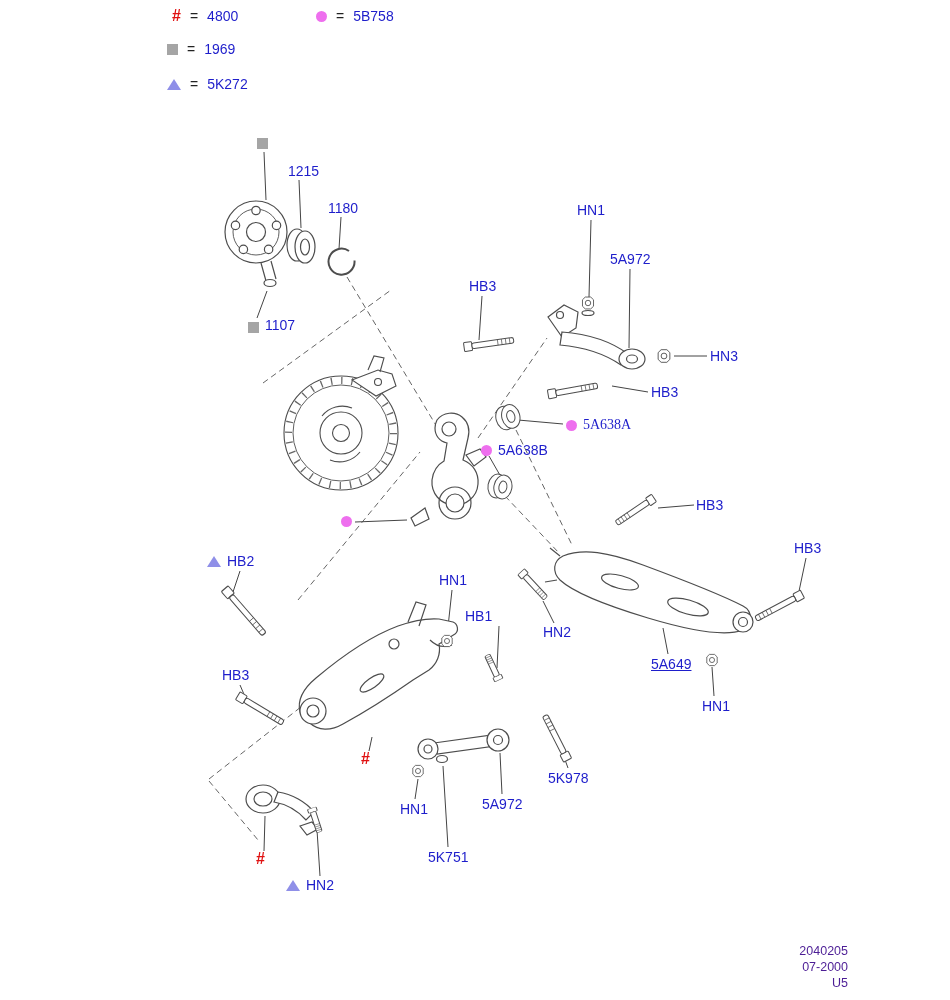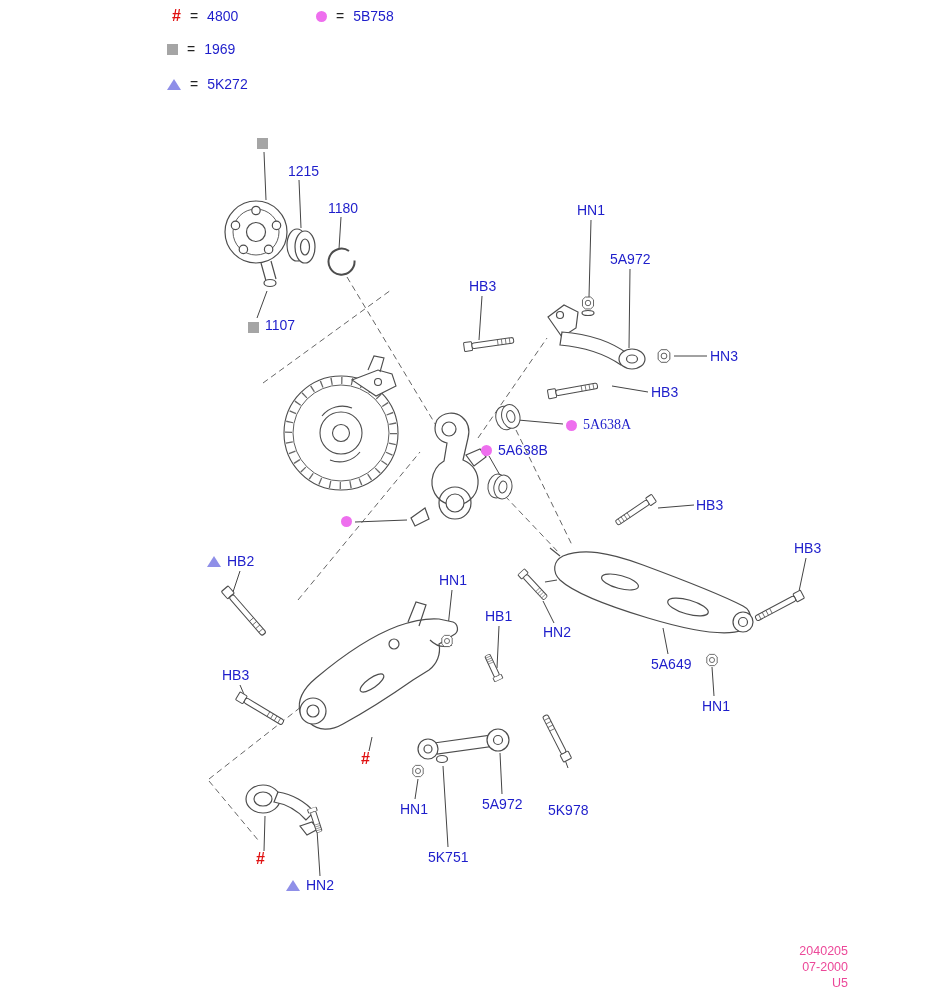--- a/index.html
+++ b/index.html
@@ -25,21 +25,21 @@
   }
   .sym-square{width:11px;height:11px;background:var(--marker-gray,#a5a5a5);}
   .sym-circle{width:11px;height:11px;border-radius:50%;background:var(--marker-pink,#ee6fee);}
   .sym-triangle{
     width:0;height:0;
     border-left:7px solid transparent;border-right:7px solid transparent;
     border-bottom:11px solid var(--marker-purple,#8f8fe8);
   }
   #footer{
     position:absolute;left:788px;top:943px;width:60px;text-align:right;
-    font-size:12.5px;line-height:16px;color:#ec4899;
+    font-size:12.5px;line-height:16px;color:#4c1d95;
   }
 </style>
 </head>
 <body>
 
 <svg id="art" width="950" height="1000" viewBox="0 0 950 1000">
   <defs>
     <g id="bolt">
       <rect x="-8" y="-4.5" width="8" height="9" rx="1" fill="#fff" stroke="#4d4d4d"></rect>
       <rect x="0" y="-2.8" width="42" height="5.6" rx="2" fill="#fff" stroke="#4d4d4d"></rect>
@@ -268,45 +268,45 @@
     <div class="part-label" style="left: 794px; top: 540px;">
       <span>HB3</span>
     </div>
     <div class="part-label" style="left: 207px; top: 553px;">
       <span class="sym sym-triangle"></span>
       <span>HB2</span>
     </div>
     <div class="part-label" style="left: 439px; top: 572px;">
       <span>HN1</span>
     </div>
-    <div class="part-label" style="left: 485px; top: 608px;">
+    <div class="part-label" style="left: 465px; top: 608px;">
       <span>HB1</span>
     </div>
     <div class="part-label" style="left: 543px; top: 624px;">
       <span>HN2</span>
     </div>
-    <div class="part-label" style="left: 651px; top: 656px;">
+    <div class="part-label" style="left: 651px; top: 656px; text-decoration: underline;">
       <span>5A649</span>
     </div>
     <div class="part-label" style="left: 702px; top: 698px;">
       <span>HN1</span>
     </div>
     <div class="part-label" style="left: 222px; top: 667px;">
       <span>HB3</span>
     </div>
     <div class="part-label" style="left: 361px; top: 751px;">
       <span class="sym sym-hash">#</span>
     </div>
     <div class="part-label" style="left: 400px; top: 801px;">
       <span>HN1</span>
     </div>
     <div class="part-label" style="left: 482px; top: 796px;">
       <span>5A972</span>
     </div>
-    <div class="part-label" style="left: 548px; top: 770px; margin-top: 32px;">
+    <div class="part-label" style="left: 548px; top: 770px;">
       <span>5K978</span>
     </div>
     <div class="part-label" style="left: 428px; top: 849px;">
       <span>5K751</span>
     </div>
     <div class="part-label" style="left: 256px; top: 851px;">
       <span class="sym sym-hash">#</span>
     </div>
     <div class="part-label" style="left: 286px; top: 877px;">
       <span class="sym sym-triangle"></span>

